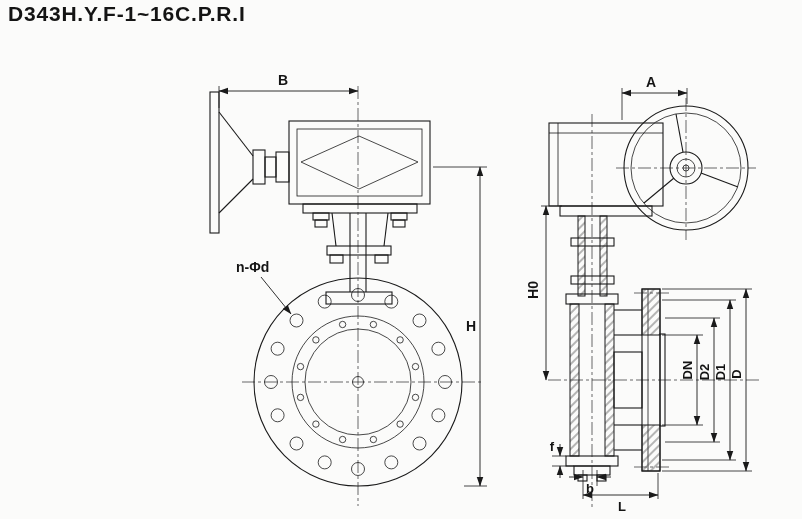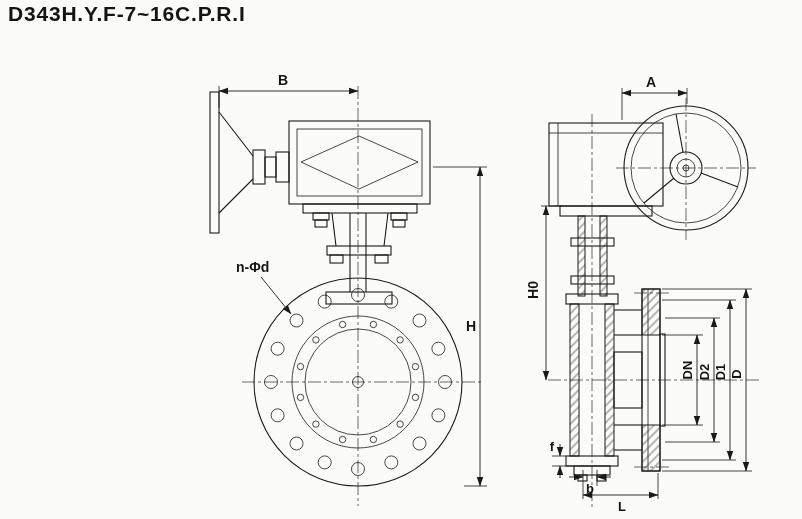--- a/index.html
+++ b/index.html
@@ -13,21 +13,21 @@
   .cl{stroke:#2a2a2a;stroke-width:0.7;fill:none;stroke-dasharray:13 3 3 3;}
   .dim{stroke:#1a1a1a;stroke-width:0.9;fill:none;}
   .hatchfill{fill:url(#hatch);stroke:#1a1a1a;stroke-width:1;}
   .dim-label{font-size:14px;font-weight:bold;fill:#141414;}
   .small-label{font-size:13px;font-weight:bold;fill:#141414;}
 </style>
 </head>
 <body>
 
 <div class="page">
-  <div class="title">D343H.Y.F-7~16C.P.R.I</div>
+  <div class="title">D343H.Y.F-1~16C.P.R.I</div>
 
   <svg width="802" height="519" viewBox="0 0 802 519">
     <defs>
       <marker id="arrE" viewBox="0 0 10 8" refX="9.5" refY="4" markerWidth="11" markerHeight="8.5" orient="auto-start-reverse">
         <path d="M0,0.6 L10,4 L0,7.4 Z" fill="#1a1a1a"></path>
       </marker>
       <pattern id="hatch" width="6" height="6" patternUnits="userSpaceOnUse" patternTransform="rotate(45)">
         <line x1="1" y1="0" x2="1" y2="6" stroke="#4a4a4a" stroke-width="0.8"></line>
       </pattern>
     </defs>

